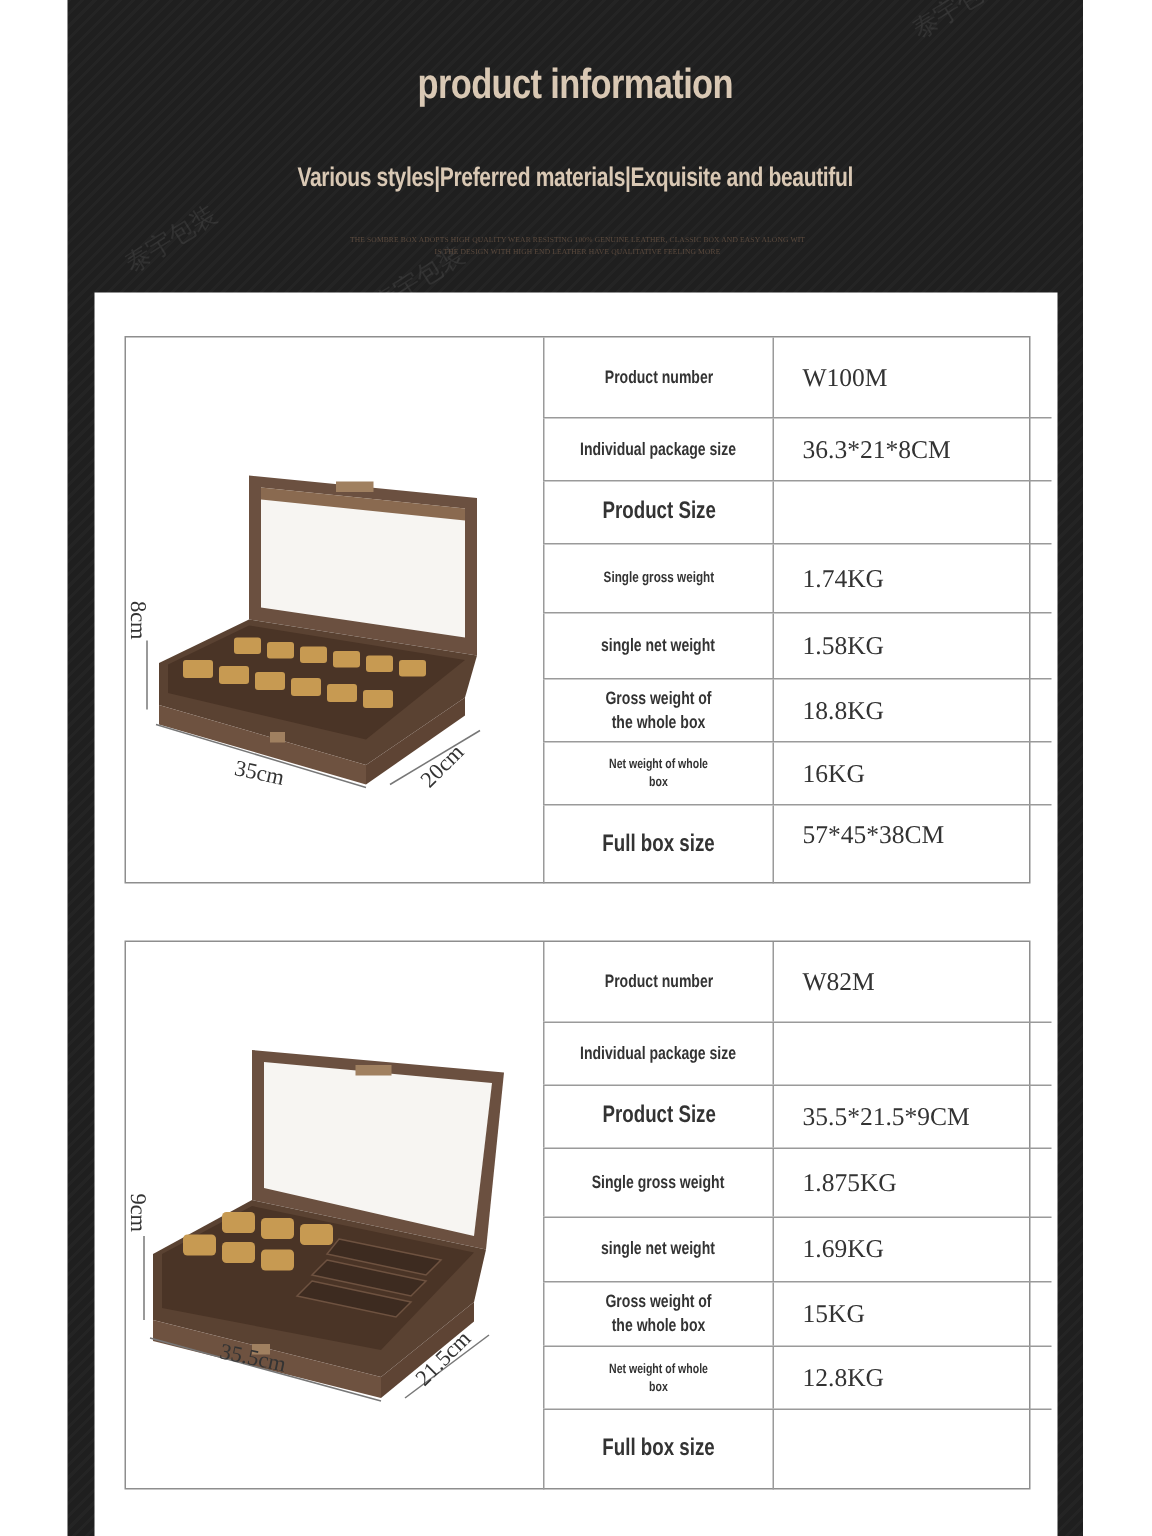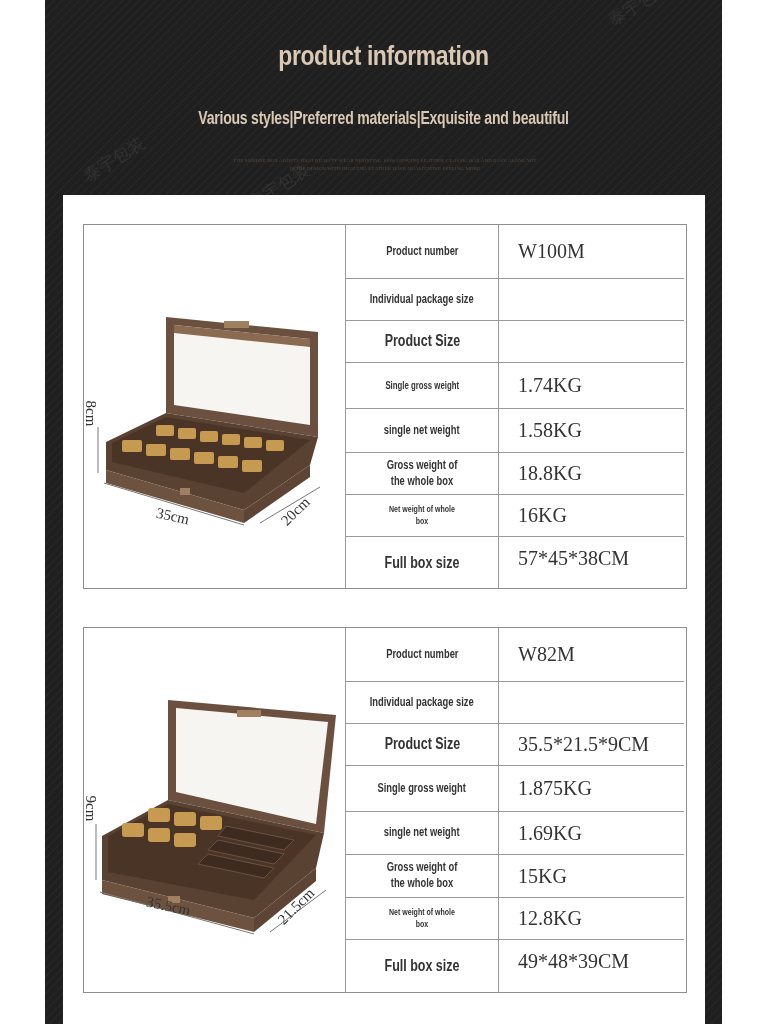--- a/index.html
+++ b/index.html
@@ -43,37 +43,37 @@
     position: absolute; left: 20px; width: 604px;
     border: 1px solid #8e8e8e; background: #fff;
   }
   .card1 { top: 29px; height: 365px; }
   .card2 { top: 432px; height: 366px; }
 
   .photo {
     position: absolute; left: 0; top: 0; width: 261px; height: 100%;
   }
   .specs {
-    position: absolute; left: 261px; top: 0; width: 342px; height: 100%;
+    position: absolute; left: 278px; top: 0; width: 342px; height: 100%;
   }
   .row {
     position: absolute; left: 0; width: 339px; border-bottom: 1px solid #9a9a9a;
   }
   .row .label {
     position: absolute; left: 0; top: 0; width: 154px; height: 100%;
     border-left: 1px solid #9a9a9a; border-right: 1px solid #9a9a9a;
     display: flex; align-items: center; justify-content: center;
     text-align: center; color: #333;
     font-family: "Liberation Sans", sans-serif; font-weight: bold;
   }
   .row .label span { display: inline-block; transform: scaleX(0.78); line-height: 1.3; }
   .row .value {
     position: absolute; left: 173px; top: 0; height: 100%;
     display: flex; align-items: center;
-    font-family: "Liberation Serif", serif; color: #333; font-size: 20px;
+    font-family: "Liberation Serif", serif; color: #333; font-size: 17px;
     white-space: nowrap;
   }
   .l-sm span { font-size: 12px; }
   .l-xs span { font-size: 10px; }
   .l-xxs span { font-size: 9px; line-height: 1.4; }
   .l-lg span { font-size: 16px; }
 
   .dim { position: absolute; font-family: "Liberation Serif", serif; color: #333; font-size: 15px; white-space: nowrap; }
 </style>
 </head>
@@ -137,20 +137,21 @@
         <div class="row" style="top:0; height:54px;">
           <div class="label l-sm">
               <span>Product number</span>
             </div>
           <div class="value">W100M</div>
         </div>
         <div class="row" style="top:54px; height:42px;">
           <div class="label l-sm">
               <span>Individual package size</span>
             </div>
+          <div class="value">36.3*21*8CM</div>
         </div>
         <div class="row" style="top:96px; height:42px;">
           <div class="label l-lg">
               <span>Product Size</span>
             </div>
         </div>
         <div class="row" style="top:138px; height:46px;">
           <div class="label l-xs">
               <span>Single gross weight</span>
             </div>
@@ -261,19 +262,18 @@
         <div class="row" style="top:270px; height:42px;">
           <div class="label l-xxs">
               <span style="width:90px;">Net weight of whole box</span>
             </div>
           <div class="value">12.8KG</div>
         </div>
         <div class="row" style="top:312px; height:53px; border-bottom:none;">
           <div class="label l-lg">
               <span>Full box size</span>
             </div>
-          <div class="value" style="align-items:flex-start; padding-top:10px;">49*48*39CM</div>
         </div>
       </div>
     </div>
 
   </div>
 </div>
 
 </body></html>

